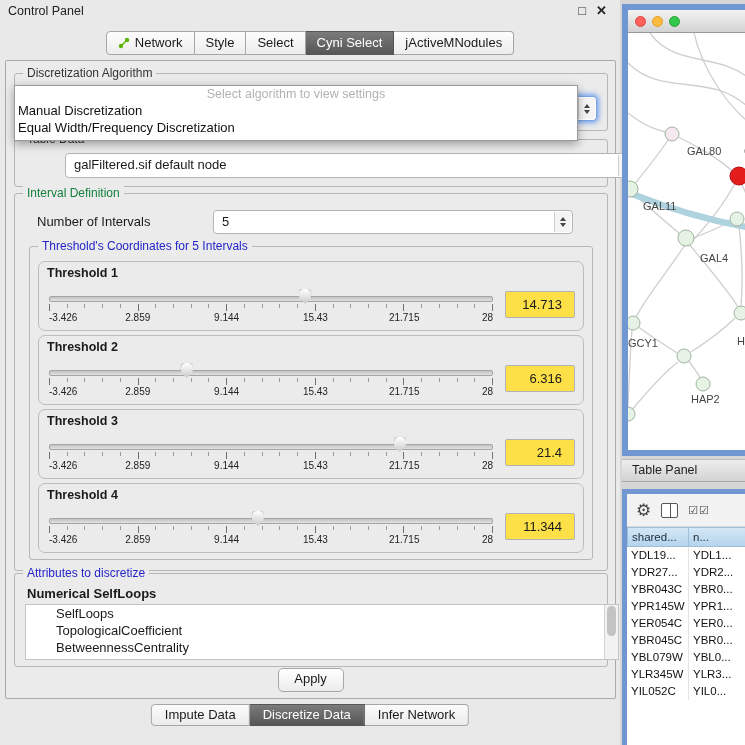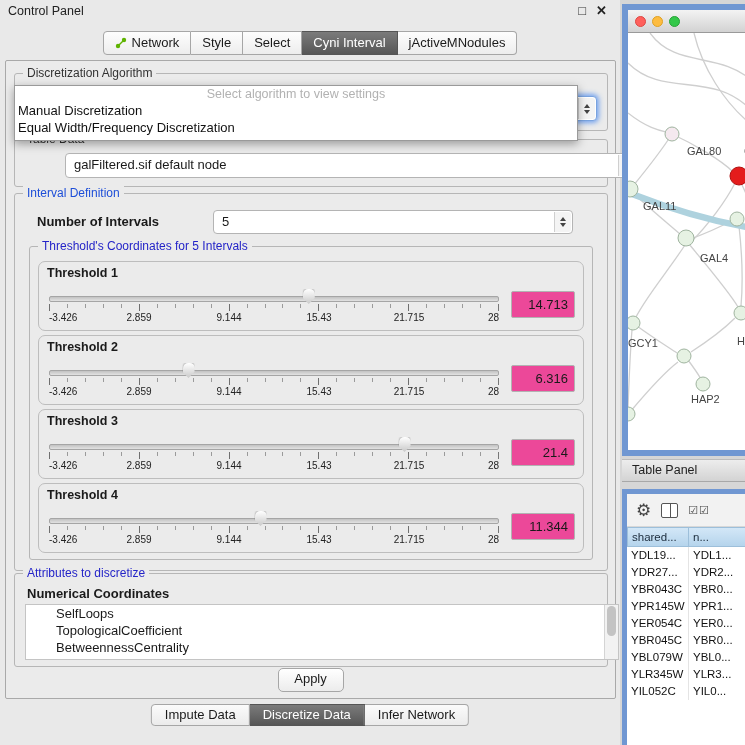--- a/index.html
+++ b/index.html
@@ -14,21 +14,21 @@
   .tabs-row{position:absolute;top:31px;left:0;right:0;display:flex;justify-content:center;}
   .tab{height:22px;line-height:22px;padding:0 11px;font-size:13px;background:linear-gradient(#fdfdfd,#ededed);
     border:1px solid #a6a6a6;border-left:none;display:flex;align-items:center;gap:5px;white-space:nowrap;}
   .tab:first-child{border-left:1px solid #a6a6a6;border-radius:4px 0 0 4px;}
   .tab:last-child{border-radius:0 4px 4px 0;}
   .tab.selected{background:linear-gradient(#7b7b7b,#565656);color:#fff;border-color:#555;}
   .content-panel{position:absolute;left:5px;top:60px;width:609px;height:637px;background:#ebebeb;
     border:1px solid #a9a9a9;border-radius:2px;}
   .group{position:absolute;border:1px solid #b6b6b6;border-radius:3px;}
   .gtitle{position:absolute;top:-8px;left:8px;background:#ebebeb;padding:0 4px;font-size:12px;color:#333;white-space:nowrap;}
-  .gtitle.green{color:#1d4ed8;}
+  .gtitle.green{color:#15803d;}
   .gtitle.blue{color:#2424c8;}
   .combo{position:absolute;background:#fff;border:1px solid #b4b4b4;border-radius:4px;font-size:13px;}
   .combo .cval{display:block;padding-left:8px;line-height:21px;white-space:nowrap;overflow:hidden;}
   .stepper{position:absolute;right:1px;top:1px;bottom:1px;width:16px;border-left:1px solid #cfcfcf;
     display:flex;flex-direction:column;align-items:center;justify-content:center;gap:2px;background:#f4f4f4;border-radius:0 3px 3px 0;}
   .arr-up{width:0;height:0;border-left:3.5px solid transparent;border-right:3.5px solid transparent;border-bottom:4px solid #444;}
   .arr-dn{width:0;height:0;border-left:3.5px solid transparent;border-right:3.5px solid transparent;border-top:4px solid #444;}
   .combo.focused{border-color:#79a3df;box-shadow:0 0 5px 2px rgba(96,150,238,.85);}
   
   .alg-group{left:8px;top:12px;width:592px;height:56px;}
@@ -36,41 +36,41 @@
   .popup{position:absolute;left:8px;top:24px;width:562px;min-height:52px;background:#fff;border:1px solid #9a9a9a;
     box-shadow:0 3px 9px rgba(0,0,0,.35);z-index:40;padding-bottom:2px;}
   .popup-placeholder{text-align:center;color:#b2b2b2;font-size:12.5px;line-height:16px;}
   .popup-opt{font-size:13px;line-height:17px;padding-left:3px;color:#111;}
   .popup-opt.bold{font-weight:normal;}
   
   .td-group{left:8px;top:78px;width:592px;height:46px;}
   .td-combo{left:10px;top:13px;width:570px;height:23px;margin-left:40px;}
   
   .int-group{left:8px;top:132px;width:592px;height:376px;}
-  .noi-label{position:absolute;left:22px;top:20px;font-size:13px;font-weight:bold;}
+  .noi-label{position:absolute;left:22px;top:20px;font-size:13px;font-weight:normal;}
   .noi-combo{left:198px;top:16px;width:358px;height:22px;}
   .thr-group{left:14px;top:52px;width:562px;height:312px;}
   .thr-container{position:absolute;left:8px;right:8px;top:14px;bottom:6px;display:flex;flex-direction:column;gap:4px;}
   .t-box{flex:1;border:1px solid #bdbdbd;border-radius:7px;padding:4px 8px 2px;display:flex;flex-direction:column;}
   .t-label{font-size:12.5px;font-weight:bold;}
   .t-row{display:flex;align-items:center;flex:1;}
   .slider{flex:1;position:relative;height:36px;margin:2px 12px 0 2px;}
   .track{position:absolute;left:0;right:0;top:9px;height:4px;background:linear-gradient(#c2c2c2,#e2e2e2);
     border:1px solid #a5a5a5;border-radius:2px;}
   .thumb{position:absolute;top:2px;width:12px;height:15px;background:linear-gradient(#ffffff,#c9c9c9);
     border-radius:5px 5px 0 0;clip-path:polygon(0 0,100% 0,100% 60%,50% 100%,0 60%);filter:drop-shadow(0 0 1px #777);}
   .ticks{position:absolute;left:0;right:0;top:17px;height:7px;border-right:1px solid #777;}
   .ticks::before{content:'';position:absolute;left:0;top:0;width:100%;height:4px;
     background:repeating-linear-gradient(90deg,#9a9a9a 0,#9a9a9a 1px,transparent 1px,transparent 4%);}
   .ticks::after{content:'';position:absolute;left:0;top:0;width:100%;height:7px;
     background:repeating-linear-gradient(90deg,#6f6f6f 0,#6f6f6f 1px,transparent 1px,transparent 20%);}
   .scale{position:absolute;left:0;right:0;top:25px;height:11px;font-size:10px;color:#222;}
   .scale span{position:absolute;transform:translateX(-50%);white-space:nowrap;}
-  .t-value{width:56px;height:25px;background:#ec4899;border:1px solid #b2b2b2;border-radius:2px;
-    font-size:13px;text-align:right;line-height:25px;padding-right:6px;align-self:center;}
+  .t-value{width:56px;height:25px;background:#fde047;border:1px solid #b2b2b2;border-radius:2px;
+    font-size:13px;text-align:right;line-height:25px;padding-right:12px;align-self:center;}
   
   .attr-group{left:8px;top:512px;width:592px;height:92px;}
   .attr-sub{position:absolute;left:12px;top:12px;font-size:13px;font-weight:bold;}
   .listbox{position:absolute;left:10px;top:30px;width:568px;height:54px;background:#fff;border:1px solid #c4c4c4;overflow:hidden;padding-left:24px;}
   .list-item{font-size:13px;line-height:17px;padding-left:6px;white-space:nowrap;}
   .lb-scroll{position:absolute;right:0;top:0;bottom:0;width:13px;background:#f2f2f2;border-left:1px solid #d4d4d4;}
   .lb-thumb{position:absolute;left:1.5px;top:1px;width:9px;height:30px;background:#c3c3c3;border-radius:5px;}
   .apply-btn{position:absolute;left:50%;transform:translateX(-50%);top:607px;width:64px;height:22px;
     background:linear-gradient(#ffffff,#ececec);border:1px solid #a6a6a6;border-radius:5px;font-size:13px;
     font-family:"Liberation Sans",sans-serif;text-align:center;line-height:20px;}
@@ -131,21 +131,21 @@
         </svg>
         <span>Network</span>
       </div>
       <div class="tab">
         <span>Style</span>
       </div>
       <div class="tab">
         <span>Select</span>
       </div>
       <div class="tab selected">
-        <span>Cyni Interval</span>
+        <span>Cyni Select</span>
       </div>
       <div class="tab">
         <span>jActiveMNodules</span>
       </div>
     </div>
 
     <div class="content-panel">
 
       <div class="group alg-group">
         <span class="gtitle">Discretization Algorithm</span>
@@ -263,21 +263,21 @@
                   </div>
                   <div class="t-value">11.344</div>
                 </div>
               </div>
             </div>
         </div>
       </div>
 
       <div class="group attr-group">
         <span class="gtitle blue">Attributes to discretize</span>
-        <span class="attr-sub">Numerical Coordinates</span>
+        <span class="attr-sub">Numerical SelfLoops</span>
         <div class="listbox">
           <div class="lb-scroll">
             <div class="lb-thumb"></div>
           </div>
         <div class="list-item">SelfLoops</div>
             <div class="list-item">TopologicalCoefficient</div>
             <div class="list-item">BetweennessCentrality</div>
           </div>
       </div>
 

